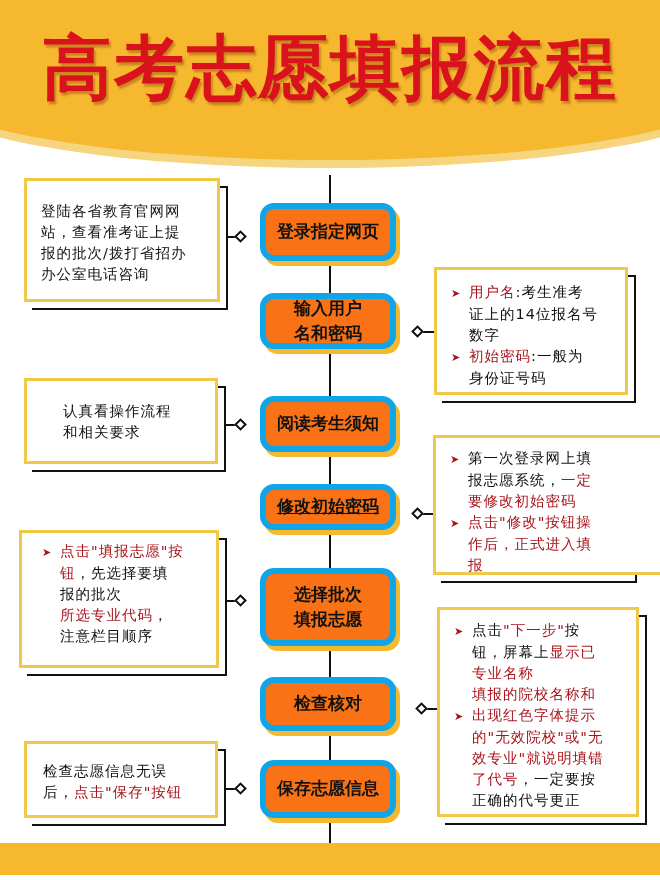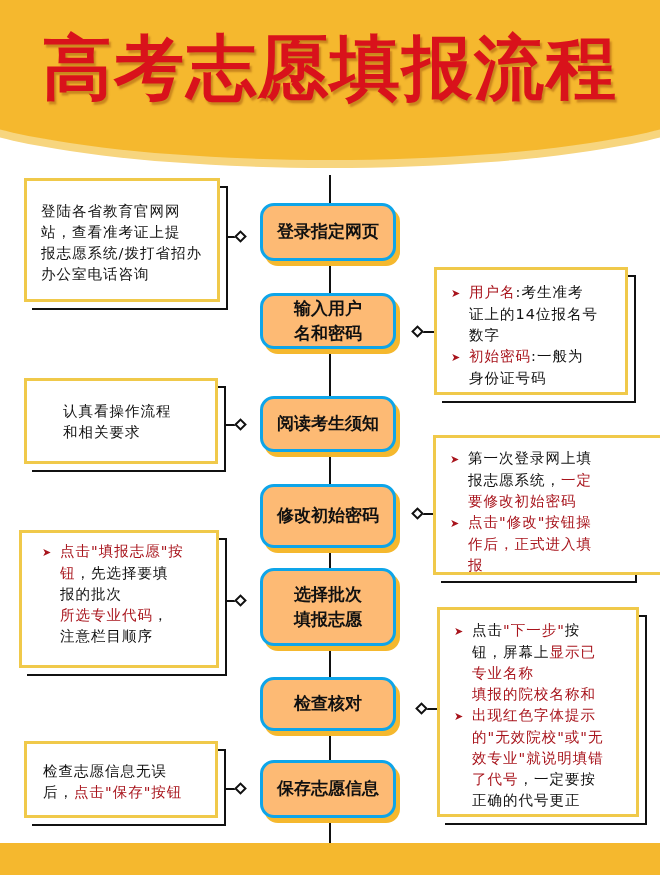--- a/index.html
+++ b/index.html
@@ -22,21 +22,21 @@
 
   
   .spine { position:absolute; left:329px; top:175px; width:2px; height:670px; background:#111; }
 
   
   .footer { position:absolute; left:0; top:843px; width:660px; height:32px; background:#f5b82e; }
 
   
   .step {
     position:absolute; left:260px; width:136px;
-    background:#fdba74; border:3px solid #0ea5e9; border-radius:14px;
+    background:#f97316; border:6px solid #0ea5e9; border-radius:14px;
     display:flex; align-items:center; justify-content:center; text-align:center;
     font-size:17px; font-weight:bold; line-height:1.5; color:#111;
     box-shadow:4px 5px 0 #f5b82e;
   }
 
   
   .note-wrap { position:absolute; }
   .note-shadow {
     position:absolute; border-right:2px solid #111; border-bottom:2px solid #111; border-top:2px solid #111;
   }
@@ -69,21 +69,21 @@
 <div class="step" style="top:203px;height:58px;">
   <span>登录指定网页</span>
 </div>
 
 <div class="note-wrap" style="left:24px;top:178px;width:196px;height:124px;">
   <div class="note-shadow" style="left:8px;top:8px;width:196px;height:124px;"></div>
   <div class="note">
     <div class="txt" style="left:14px;top:20px;">
       <span class="li">登陆各省教育官网网</span>
       <span class="li">站，查看准考证上提</span>
-      <span class="li">报志愿系统/拨打省招办</span>
+      <span class="li">报的批次/拨打省招办</span>
       <span class="li">办公室电话咨询</span>
     </div>
   </div>
 </div>
 <div class="conn" style="left:228px;top:236px;width:10px;"></div>
 <div class="dia" style="left:236px;top:232px;"></div>
 
 <div class="step" style="top:293px;height:56px;">
   <span>
     <span class="li">输入用户</span>
@@ -113,21 +113,21 @@
   <div class="note">
     <div class="txt" style="left:36px;top:20px;">
       <span class="li">认真看操作流程</span>
       <span class="li">和相关要求</span>
     </div>
   </div>
 </div>
 <div class="conn" style="left:226px;top:424px;width:10px;"></div>
 <div class="dia" style="left:236px;top:420px;"></div>
 
-<div class="step" style="top:484px;height:64px;">
+<div class="step" style="top:484px;height:46px;text-decoration:underline;">
   <span>修改初始密码</span>
 </div>
 <div class="note-wrap" style="left:433px;top:435px;width:236px;height:140px;">
   <div class="note-shadow" style="left:8px;top:8px;width:196px;height:140px;"></div>
   <div class="note">
     <div class="txt" style="left:14px;top:10px;">
       <span class="li"><span class="bullet">➤</span><span>第一次登录网上填</span></span>
       <span class="li" style="padding-left:18px;"><span>报志愿系统，</span><span class="red">一定</span></span>
       <span class="li red" style="padding-left:18px;">要修改初始密码</span>
       <span class="li"><span class="bullet">➤</span><span class="red">点击"修改"按钮操</span></span>

